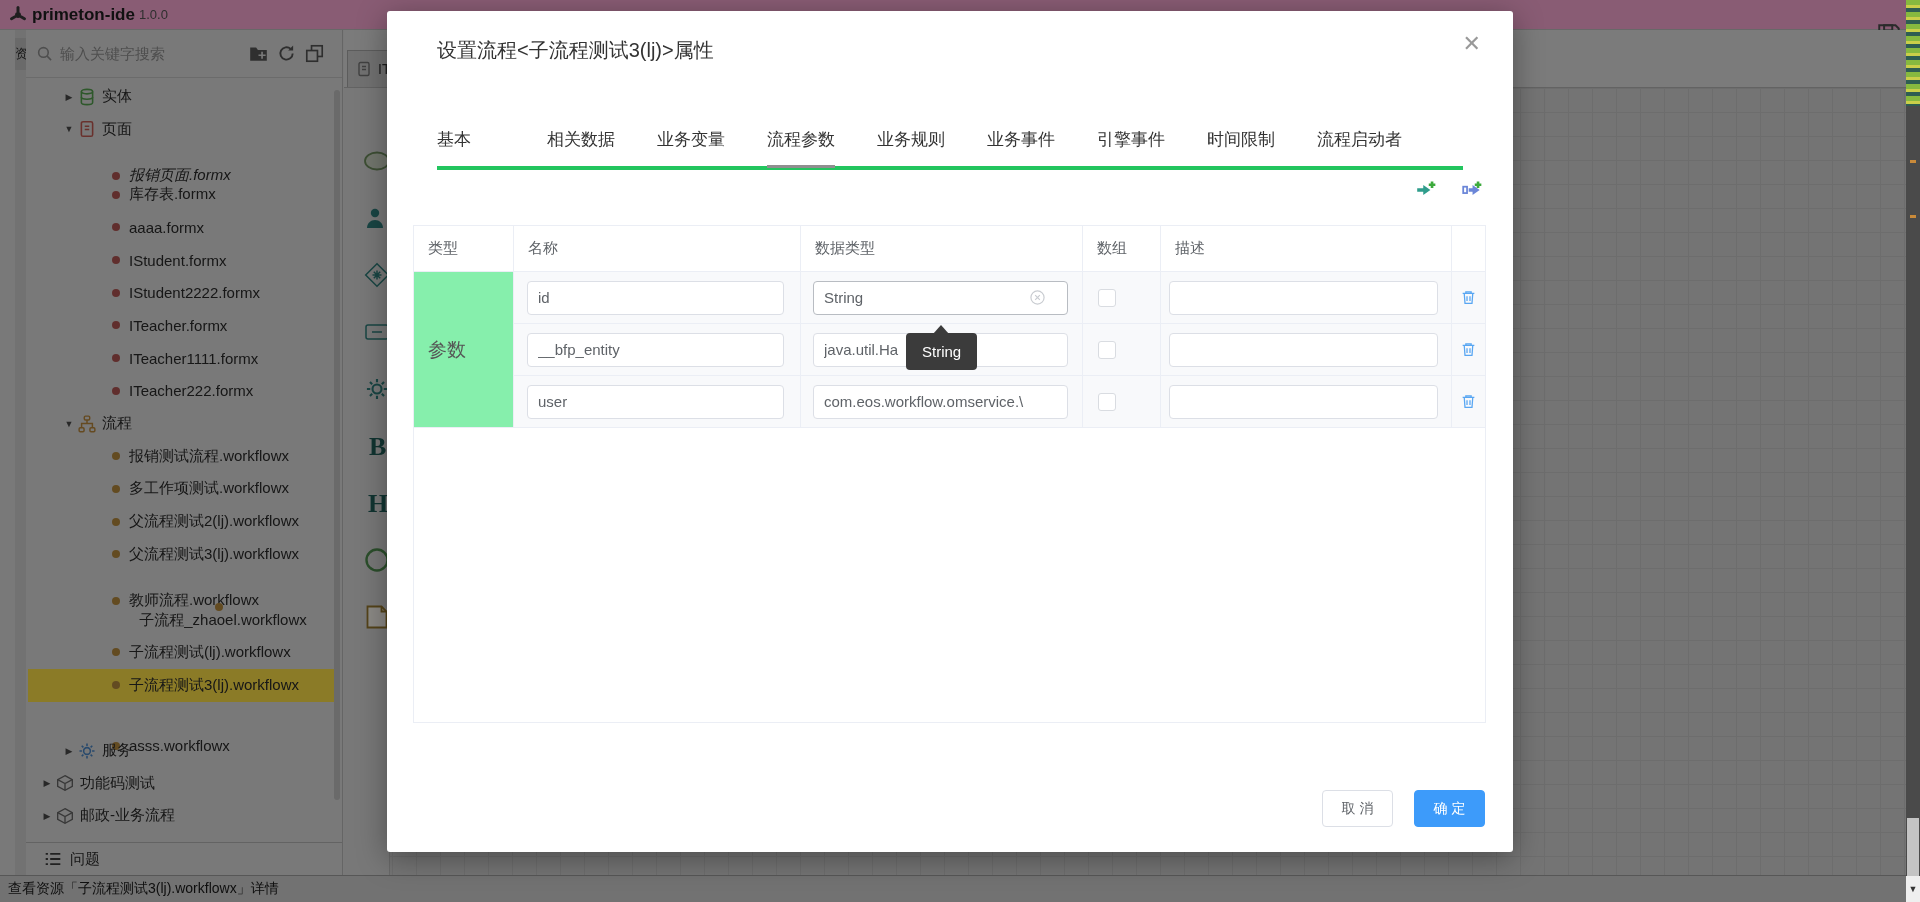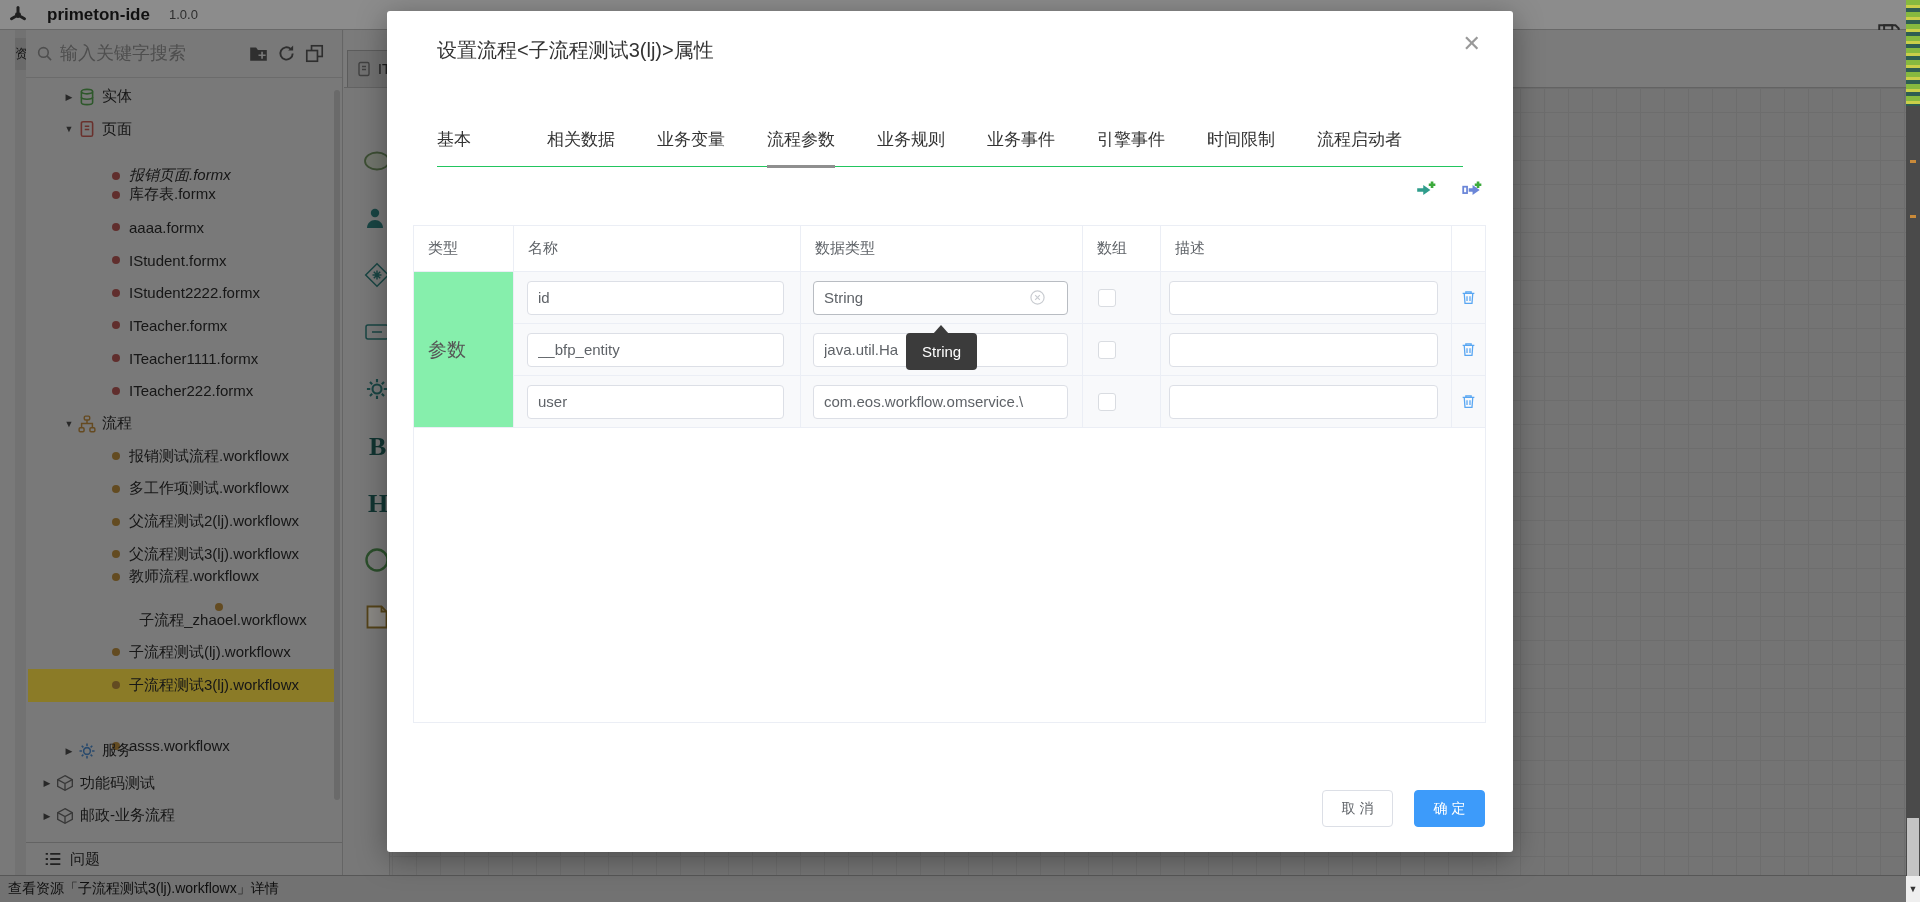--- a/index.html
+++ b/index.html
@@ -1,27 +1,27 @@
 <!DOCTYPE html>
 <html><head>
 <meta charset="utf-8">
 <style>
   *{margin:0;padding:0;box-sizing:border-box}
   html,body{width:1920px;height:902px;overflow:hidden}
   body{font-family:"Liberation Sans","DejaVu Sans",sans-serif;background:#dcdcdc;position:relative}
   .stage{position:absolute;inset:0;width:1920px;height:902px}
   
-  .titlebar{position:absolute;left:0;top:0;width:1920px;height:30px;background:#ffffff;display:flex;align-items:center;padding-left:8px;gap:19px;border-bottom:1px solid #bdbdbd}
+  .titlebar{position:absolute;left:0;top:0;width:1920px;height:30px;background:#f9a8d4;display:flex;align-items:center;padding-left:8px;gap:4px;border-bottom:1px solid #bdbdbd}
   .apptitle{font-size:17px;font-weight:bold;color:#1f1f1f}
   .appver{font-size:13px;color:#555}
   .leftrail{position:absolute;left:15px;top:30px;width:26px;height:845px;background:#cfcfcf;border-right:1px solid #b9b9b9}
   .railtab{margin-top:8px;width:26px;background:#c2c2c2;padding:8px 0;text-align:center;font-size:13px;color:#2d2d2d;line-height:16px}
   .sidebar{position:absolute;left:26px;top:30px;width:317px;height:845px;background:#dddddd;border-right:1px solid #b9b9b9}
   .searchrow{position:absolute;left:0;top:0;width:100%;height:48px;border-bottom:1px solid #c3c3c3;display:flex;align-items:center}
-  .searchrow input{border:0;background:transparent;outline:none;font-size:18px;color:#0369a1;width:180px}
+  .searchrow input{border:0;background:transparent;outline:none;font-size:15px;color:#0369a1;width:180px}
   .searchrow input::placeholder{color:#8f8f8f}
   .sic{position:absolute;left:10px;top:15px}
   .sbtns{position:absolute;right:18px;top:14px;display:flex;gap:9px}
   .sbtns span{width:19px;height:19px;display:inline-block}
   .tree{position:absolute;left:0;top:48px;width:100%;height:760px;overflow:hidden}
   .trow{position:absolute;left:2px;width:306px;height:33px;display:flex;align-items:center;font-size:15px;color:#2b2b2b;white-space:nowrap}
   .trow.sel{background:#fde047}
   .arr{font-size:9px;color:#4a4a4a;width:14px;display:inline-block;text-align:center;flex:none}
   .tic{width:18px;height:18px;margin:0 6px 0 2px;flex:none;display:inline-flex;align-items:center}
   .blt{width:8px;height:8px;border-radius:50%;display:inline-block;margin-right:9px;flex:none}
@@ -39,21 +39,21 @@
   .rstrip{position:absolute;left:1906px;top:0;width:14px;height:902px;background:#4a4a4a;z-index:15}
   .mini{position:absolute;left:0;top:0;width:14px;height:106px;background:repeating-linear-gradient(180deg,#86b93f 0 5px,#c9cf49 5px 8px,#2e5e52 8px 12px)}
   .tick{position:absolute;left:4px;width:6px;height:3px;background:#c98a3a}
   .rthumb{position:absolute;left:1px;top:818px;width:12px;height:58px;background:#c4c4c4}
   .rbtn{position:absolute;left:0;top:876px;width:14px;height:26px;background:#efefef;color:#333;font-size:9px;display:flex;align-items:center;justify-content:center}
   
   .overlay{position:absolute;left:0;top:0;width:1906px;height:902px;background:rgba(0,0,0,.45);z-index:10}
   .modal{position:absolute;left:387px;top:11px;width:1126px;height:841px;background:#fff;border-radius:3px;box-shadow:0 6px 30px rgba(0,0,0,.35);z-index:20}
   .mclose{position:absolute;right:32px;top:22px;font-size:22px;color:#999;cursor:pointer;line-height:1}
   .mtitle{position:absolute;left:50px;top:26px;font-size:20px;color:#333}
-  .mtabs{position:absolute;left:50px;top:117px;right:50px;display:flex;gap:42px;border-bottom:1px solid #22c55e}
+  .mtabs{position:absolute;left:50px;top:117px;right:50px;display:flex;gap:42px;border-bottom:4px solid #22c55e}
   .tab{font-size:17px;color:#333;padding-bottom:14px;min-width:68px;cursor:pointer}
   .tab.active{border-bottom:3px solid #8f8f8f;margin-bottom:-2px}
   .addics{position:absolute;top:168px;right:30px;display:flex;gap:24px}
   .addics span{width:22px;height:22px;display:inline-block}
   .ptable{position:absolute;left:26px;top:214px;width:1073px;height:498px;border:1px solid #ebeef5;background:#fff}
   .pgrid{display:grid;grid-template-columns:100px 287px 282px 78px 291px 33px}
   .th{font-size:15px;color:#5f6368;padding:13px 0 13px 14px;border-bottom:1px solid #ebeef5;background:#fff}
   .bc{height:52px;display:flex;align-items:center;background:#f8f9fb;border-bottom:1px solid #ebeef5}
   .vb{border-right:1px solid #ebeef5}
   .gcell{grid-row:2/5;grid-column:1;display:flex;align-items:center;padding-left:14px;font-size:19px;color:#555;background:#86efac;border-right:1px solid #ebeef5;border-bottom:1px solid #ebeef5}
@@ -197,21 +197,21 @@
           <span>多工作项测试.workflowx</span>
         </div>
         <div class="trow" style="top: 427.1px; padding-left: 84px;">
           <span class="blt" style="background:#b5893c"></span>
           <span>父流程测试2(lj).workflowx</span>
         </div>
         <div class="trow" style="top: 459.8px; padding-left: 84px;">
           <span class="blt" style="background:#b5893c"></span>
           <span>父流程测试3(lj).workflowx</span>
         </div>
-        <div class="trow" style="top: 482px; padding-left: 84px;">
+        <div class="trow" style="top: 506px; padding-left: 84px;">
           <span class="blt" style="background:#b5893c"></span>
           <span>教师流程.workflowx</span>
         </div>
         <div class="trow" style="top: 525.2px; padding-left: 84px; flex-direction: column;">
           <span class="blt" style="background:#b5893c"></span>
           <span>子流程_zhaoel.workflowx</span>
         </div>
         <div class="trow" style="top: 557.9px; padding-left: 84px;">
           <span class="blt" style="background:#b5893c"></span>
           <span>子流程测试(lj).workflowx</span>

